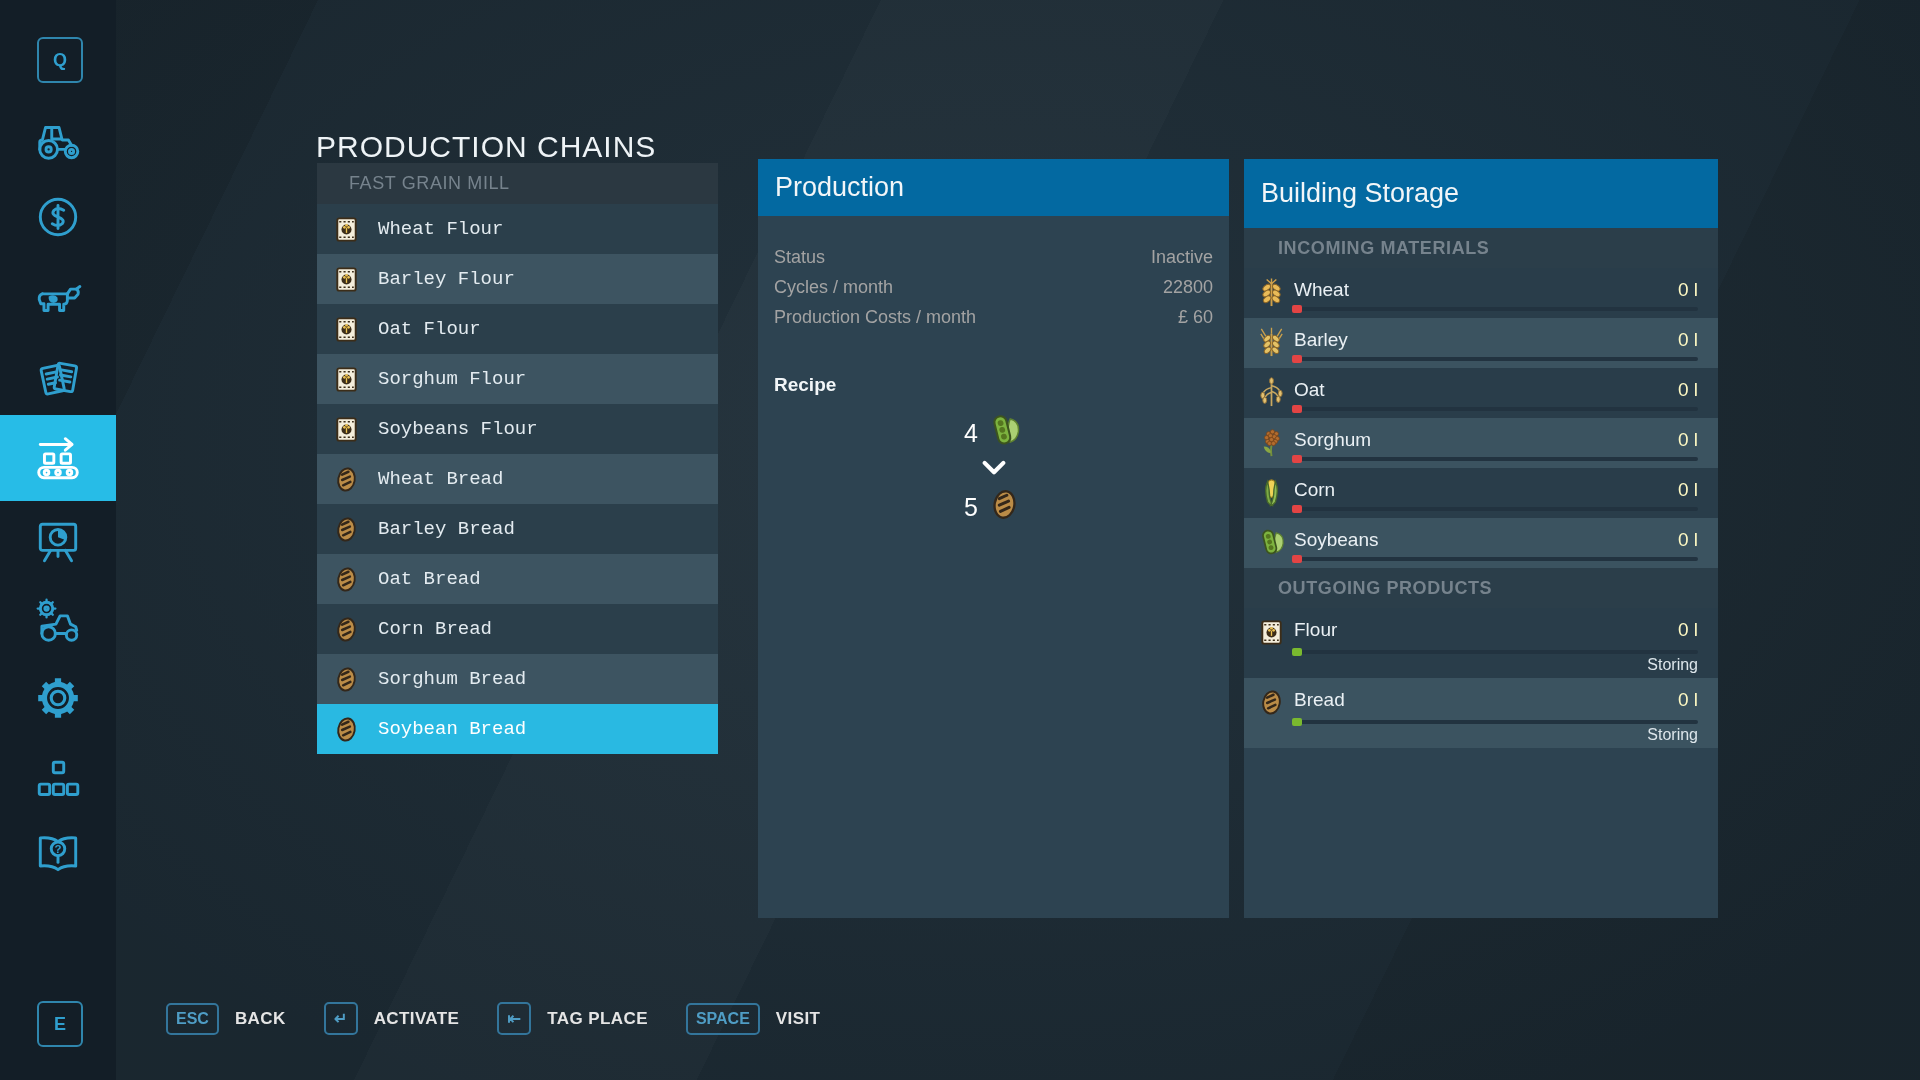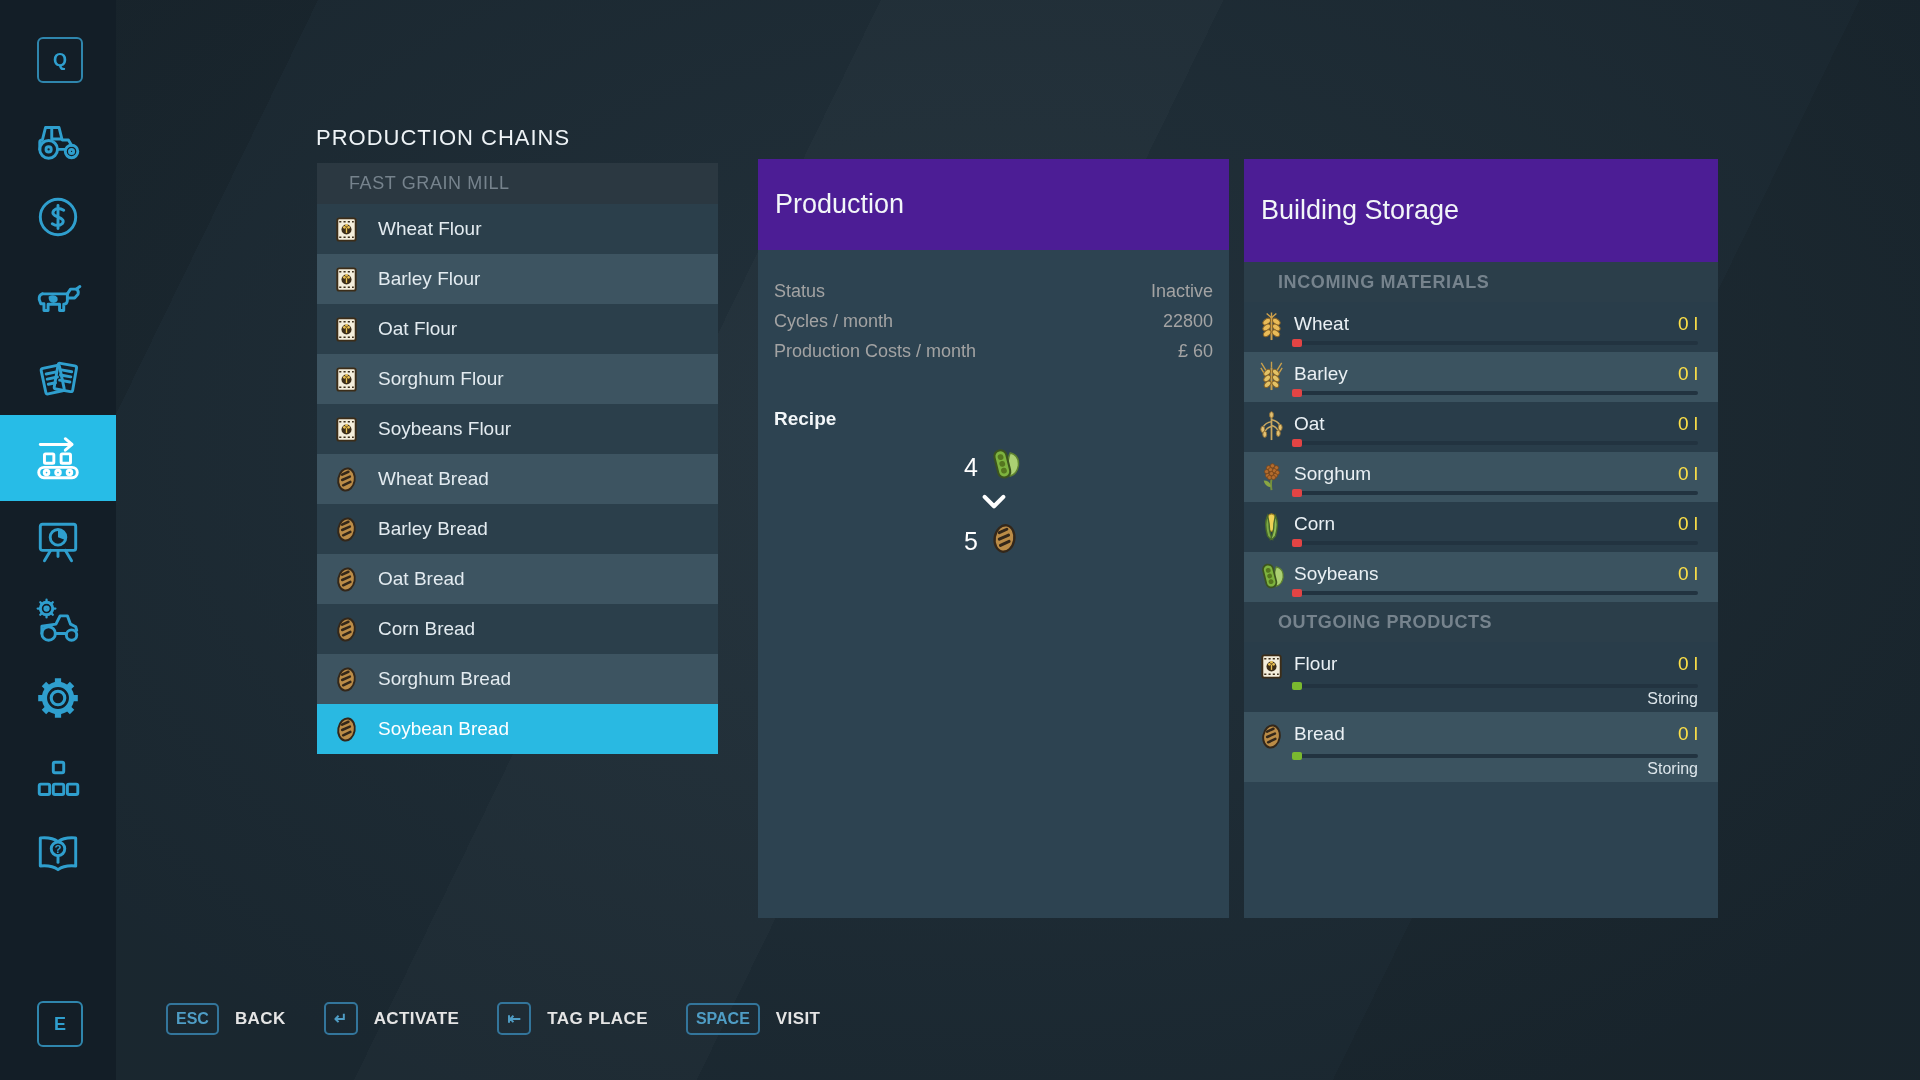--- a/index.html
+++ b/index.html
@@ -13,36 +13,36 @@
   
   .sidebar{position:absolute;left:0;top:0;width:116px;height:1080px;background:#131e27;}
   .side-item{position:absolute;left:0;width:116px;height:70px;display:flex;
              align-items:center;justify-content:center;color:#2f9fce;cursor:pointer;}
   .side-item.active{background:#27bce7;color:#ffffff;}
   .side-item svg{width:50px;height:50px;}
   .side-key{position:absolute;left:37px;width:42px;height:42px;border:2.5px solid #2f86ad;
             border-radius:6px;color:#2f9fce;display:flex;align-items:center;justify-content:center;
             font-size:18px;font-weight:bold;cursor:pointer;}
   
-  .page-title{position:absolute;left:316px;top:110px;font-size:22px;letter-spacing:1px;
+  .page-title{position:absolute;left:316px;top:110px;font-size:30px;letter-spacing:1px;
               color:#eef3f6;font-weight:500;}
   
   .list-panel{position:absolute;left:317px;top:163px;width:401px;}
   .list-header{height:41px;line-height:41px;background:#2b3841;color:#76838d;
                font-size:18px;font-weight:normal;letter-spacing:.6px;padding-left:32px;}
   .list-row{height:50px;display:flex;align-items:center;gap:16px;padding-left:14px;
-            font-size:19px;color:#e3ebf0;cursor:pointer;}
+            font-size:19px;color:#e3ebf0;cursor:pointer;font-family:Liberation Mono, monospace;}
   .list-row:nth-child(odd){background:#2b3f4b;}
   .list-row:nth-child(even){background:#3d5461;}
   .list-row.selected{background:#29b9e2;color:#ffffff;}
   .list-row svg{width:31px;height:31px;flex:0 0 31px;}
   
   .panel{position:absolute;top:159px;height:759px;background:#2d4351;}
-  .panel-header{background:#4c1d95;display:flex;align-items:center;
-                padding:17px 17px;font-size:27px;color:#f2f6f8;}
+  .panel-header{background:#0369a1;display:flex;align-items:center;
+                padding:0 17px;font-size:27px;color:#f2f6f8;}
   
   .prod{left:758px;width:471px;}
   .prod .panel-header{height:57px;}
   .prod-body{padding:26px 16px 0 16px;}
   .stat-row{display:flex;justify-content:space-between;font-size:18px;color:#a3a3a3;
             line-height:30px;}
   .recipe-heading{margin-top:42px;font-size:19px;font-weight:bold;color:#f2f6f8;}
   .recipe-block{margin-top:16px;display:flex;flex-direction:column;align-items:center;gap:4px;}
   .recipe-line{display:flex;align-items:center;gap:8px;font-size:25px;color:#ffffff;}
   .recipe-line svg{width:37px;height:37px;}
@@ -51,21 +51,21 @@
   .stor{left:1244px;width:474px;}
   .stor .panel-header{height:69px;}
   .section-header{height:40px;line-height:40px;background:#2b3e4a;color:#76838d;
                   font-size:18px;font-weight:bold;letter-spacing:.6px;padding-left:34px;}
   .stor-row{position:relative;height:50px;}
   .stor-row.tall{height:70px;}
   .stor-row:nth-child(odd){background:#293d4a;}
   .stor-row:nth-child(even){background:#3b5360;}
   .stor-row svg{position:absolute;left:12px;top:9px;width:31px;height:31px;}
   .stor-name{position:absolute;left:50px;top:11px;font-size:19px;color:#eaf0f4;}
-  .stor-amount{position:absolute;right:20px;top:11px;font-size:19px;color:#fde047;}
+  .stor-amount{position:absolute;right:20px;top:11px;font-size:19px;color:#fef9c3;}
   .stor-bar{position:absolute;left:48px;right:20px;height:4px;background:#223340;border-radius:2px;}
   .stor-row .stor-bar{bottom:7px;}
   .stor-row.tall .stor-bar{top:42px;bottom:auto;}
   .stor-dot{position:absolute;left:0;top:-2px;width:10px;height:8px;border-radius:2px;}
   .dot-red{background:#e34444;}
   .dot-green{background:#7ab92f;}
   .stor-status{position:absolute;right:20px;top:48px;font-size:16px;color:#dde6eb;}
   
   .hotbar{position:absolute;left:158px;top:1002px;display:flex;gap:30px;align-items:center;}
   .hint{display:flex;align-items:center;gap:16px;cursor:pointer;margin-left:8px;}

